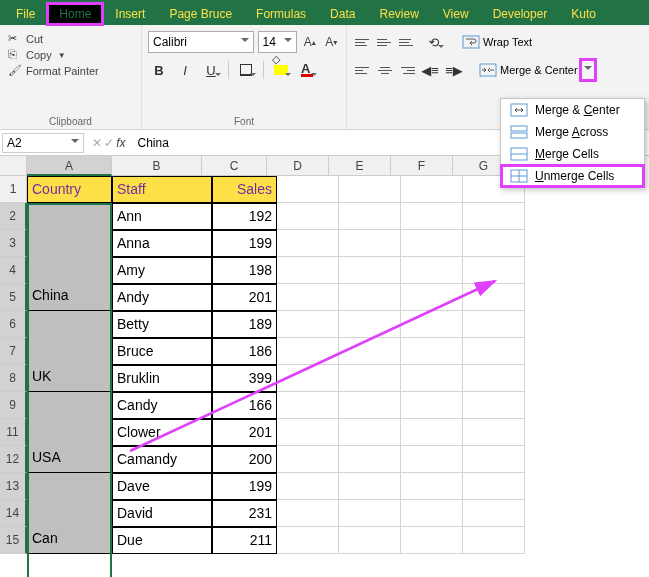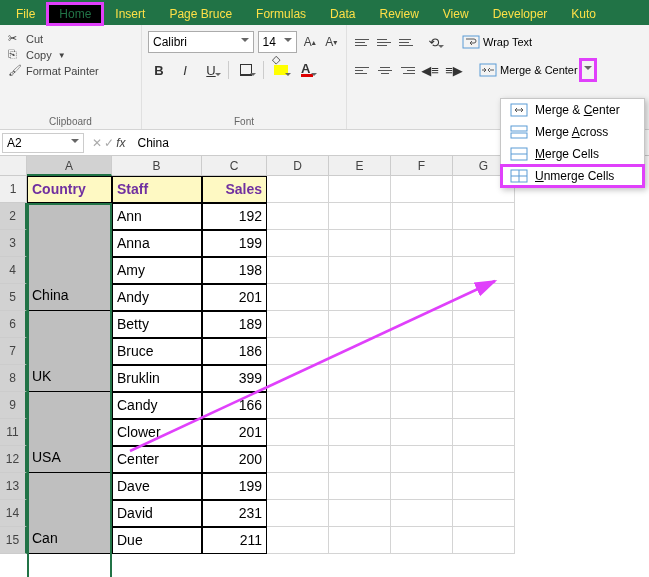--- a/index.html
+++ b/index.html
@@ -48,22 +48,22 @@
 .sheet{position:relative}
 .colhdrs{display:flex;height:20px}
 .corner{width:27px;border-right:1px solid #ccc;border-bottom:1px solid #ccc;background:#f0f0f0}
 .ch{border-right:1px solid #ccc;border-bottom:1px solid #ccc;background:#f0f0f0;text-align:center;font-size:12px;color:#444;line-height:20px}
 .ch.sel{background:#d2d2d2;border-bottom:2px solid #217346}
 .ch.cA{width:85px}.ch.cB{width:90px}.ch.cC{width:65px}.ch.cD,.ch.cE,.ch.cF,.ch.cG{width:62px}
 .row{display:flex;height:27px}
 .rh{width:27px;border-right:1px solid #ccc;border-bottom:1px solid #ccc;background:#f0f0f0;text-align:center;font-size:12px;color:#444;line-height:27px}
 .rh.sel{background:#d2d2d2;border-right:2px solid #217346}
 .cell{border-right:1px solid #d4d4d4;border-bottom:1px solid #d4d4d4;font-size:14px;padding:0 4px;line-height:25px;overflow:hidden;white-space:nowrap}
-.cell.cA{width:85px}.cell.cB{width:90px}.cell.cC{width:65px;text-align:right}.cell.cD,.cell.cE,.cell.cF,.cell.cG{width:62px}
-.cell.hdr{font-weight:bold;color:#7030a0;background:#fef9c3}
+.cell.cA{width:85px}.cell.cB{width:100px}.cell.cC{width:65px;text-align:right}.cell.cD,.cell.cE,.cell.cF,.cell.cG{width:62px}
+.cell.hdr{font-weight:normal;color:#7030a0;background:#fde047}
 .cell.black{border:1px solid #000}
 .cell.blackb{border-bottom:1px solid #000}
 .cell.merged{background:#bfbfbf;position:relative}
 .cell.merged span{position:absolute;bottom:2px;left:4px}
 .selbox{position:absolute;border:2px solid #217346;pointer-events:none}
 .arrow{position:absolute;pointer-events:none}
 .dropdown{position:absolute;background:#fff;border:1px solid #c6c6c6;box-shadow:2px 2px 6px rgba(0,0,0,.25);font-size:12px;z-index:10}
 .dditem{display:flex;align-items:center;gap:8px;padding:4px 10px;cursor:pointer}
 .dditem.hl{outline:3px solid #e040fb;outline-offset:-2px}
 .ddico{width:16px;height:12px;flex-shrink:0}
@@ -341,21 +341,21 @@
         <div class="cell cD"></div>
         <div class="cell cE"></div>
         <div class="cell cF"></div>
         <div class="cell cG"></div>
       </div>
       <div class="row">
         <div class="rh sel">12</div>
         <div class="cell cA merged blackb" style="border-left: 1px solid rgb(0, 0, 0); border-right: 1px solid rgb(0, 0, 0);">
           <span>USA</span>
         </div>
-        <div class="cell cB black">Center</div>
+        <div class="cell cB black">Camandy</div>
         <div class="cell cC black">200</div>
         <div class="cell cD"></div>
         <div class="cell cE"></div>
         <div class="cell cF"></div>
         <div class="cell cG"></div>
       </div>
       <div class="row">
         <div class="rh sel">13</div>
         <div class="cell cA merged" style="border-left: 1px solid rgb(0, 0, 0); border-right: 1px solid rgb(0, 0, 0); border-bottom: none;"></div>
         <div class="cell cB black">Dave</div>

